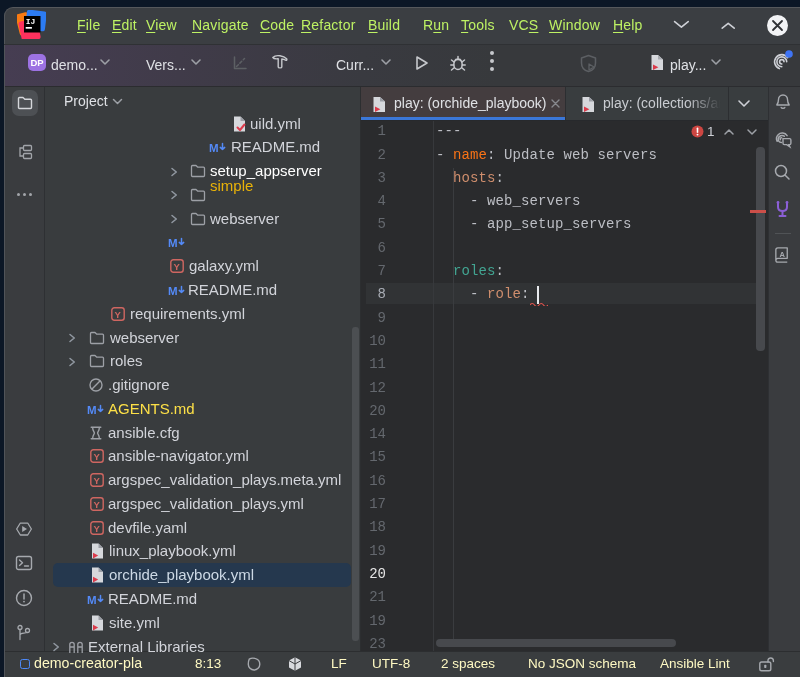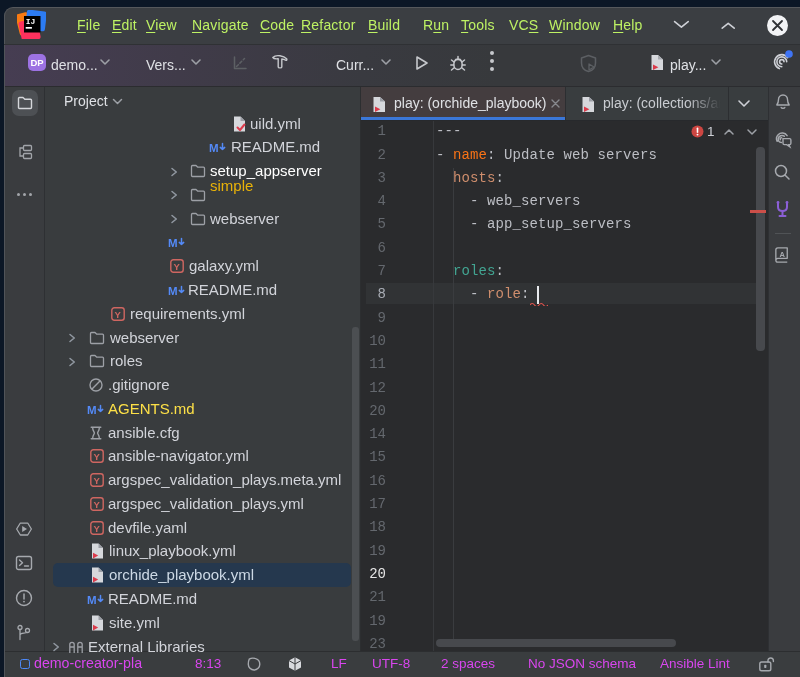--- a/index.html
+++ b/index.html
@@ -24,21 +24,21 @@
 #tab1{left:361px;top:87px;width:204px;height:33px;background:#443d3f}
 #tabline{left:361px;top:117px;width:204px;height:3.5px;background:#3b77d8}
 .tabtext{white-space:nowrap;font-size:14px;color:#dfe1e5;height:33px;line-height:32px}
 
 .trow{height:24px;line-height:24px;font-size:15px;color:#d2d4da;white-space:nowrap}
 
 .cline{font-family:"Liberation Mono",monospace;font-size:14px;letter-spacing:0.1px;height:23.3px;line-height:23.3px;white-space:pre}
 .lnum{font-family:"Liberation Mono",monospace;font-size:14px;height:23.3px;line-height:23.3px;color:#64686e;text-align:right;width:25px}
 
 #statusbar{left:4px;top:651px;width:796px;height:26px;background:#3a3d3f;border-top:1px solid #2c2e30}
-.sbtext{top:0;height:22px;line-height:25px;font-size:13.5px;color:#d946ef;white-space:nowrap}
+.sbtext{top:0;height:22px;line-height:25px;font-size:13.5px;color:#fef9c3;white-space:nowrap}
 </style>
 </head>
 <body>
 <div id="app">
   <div class="abs" id="titlebar"></div>
   <div class="abs" id="toolbar"></div>
   <div class="abs" id="leftstripe"></div>
   <div class="abs" id="projpanel"></div>
   <div class="abs" id="editor"></div>
   <div class="abs" id="tabbar"></div>

